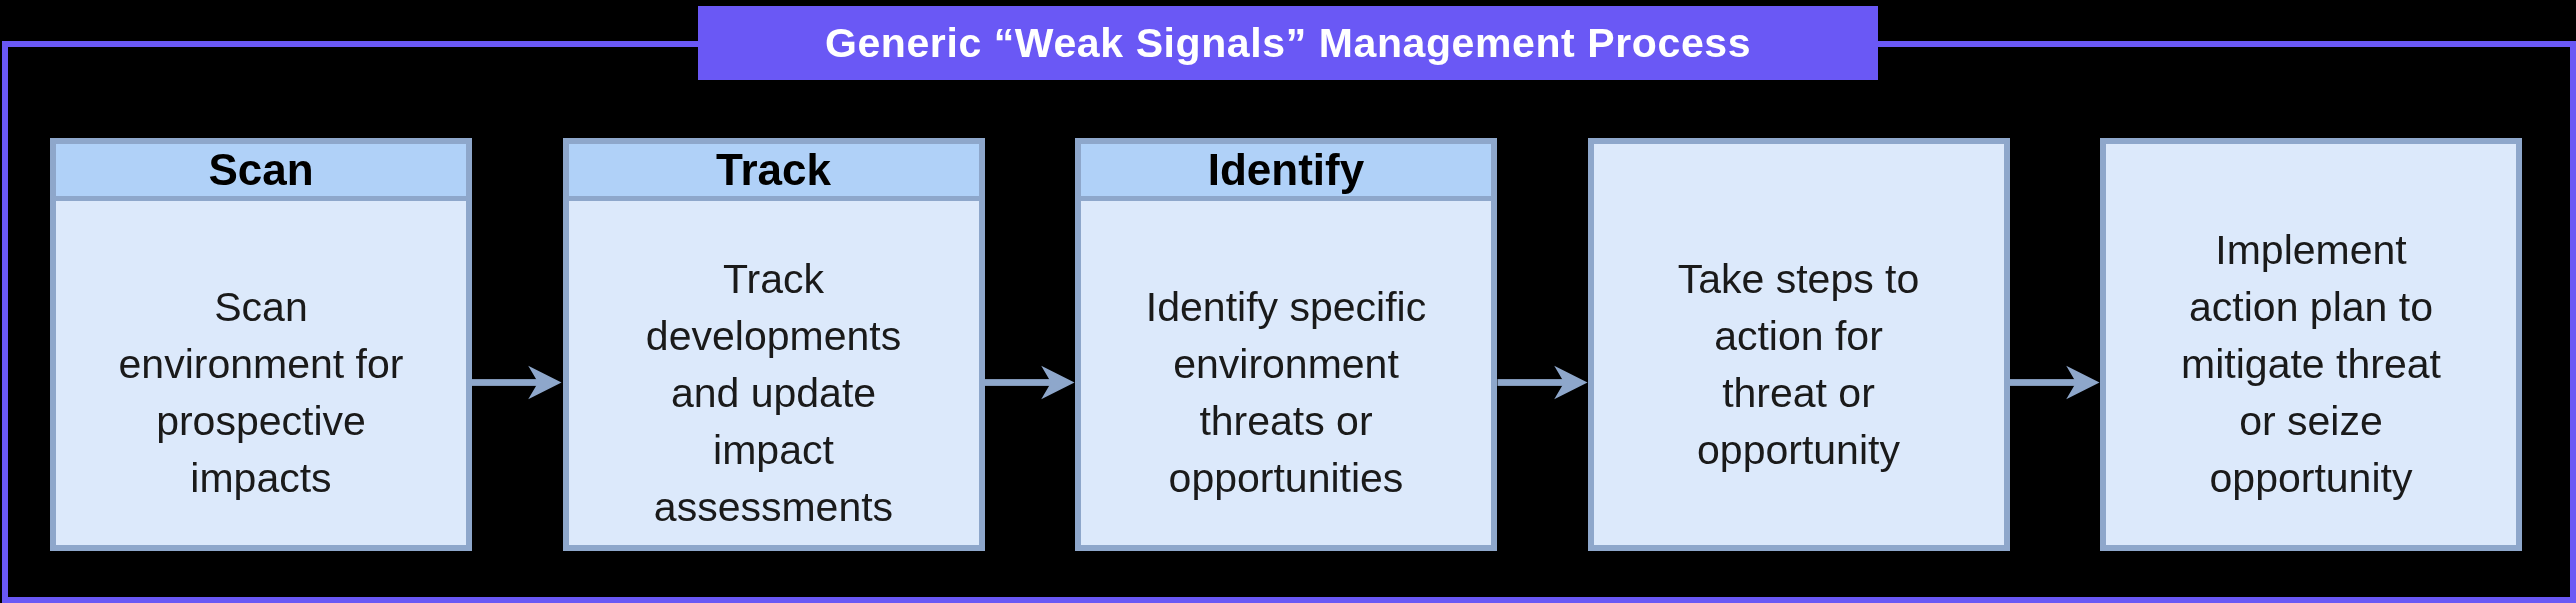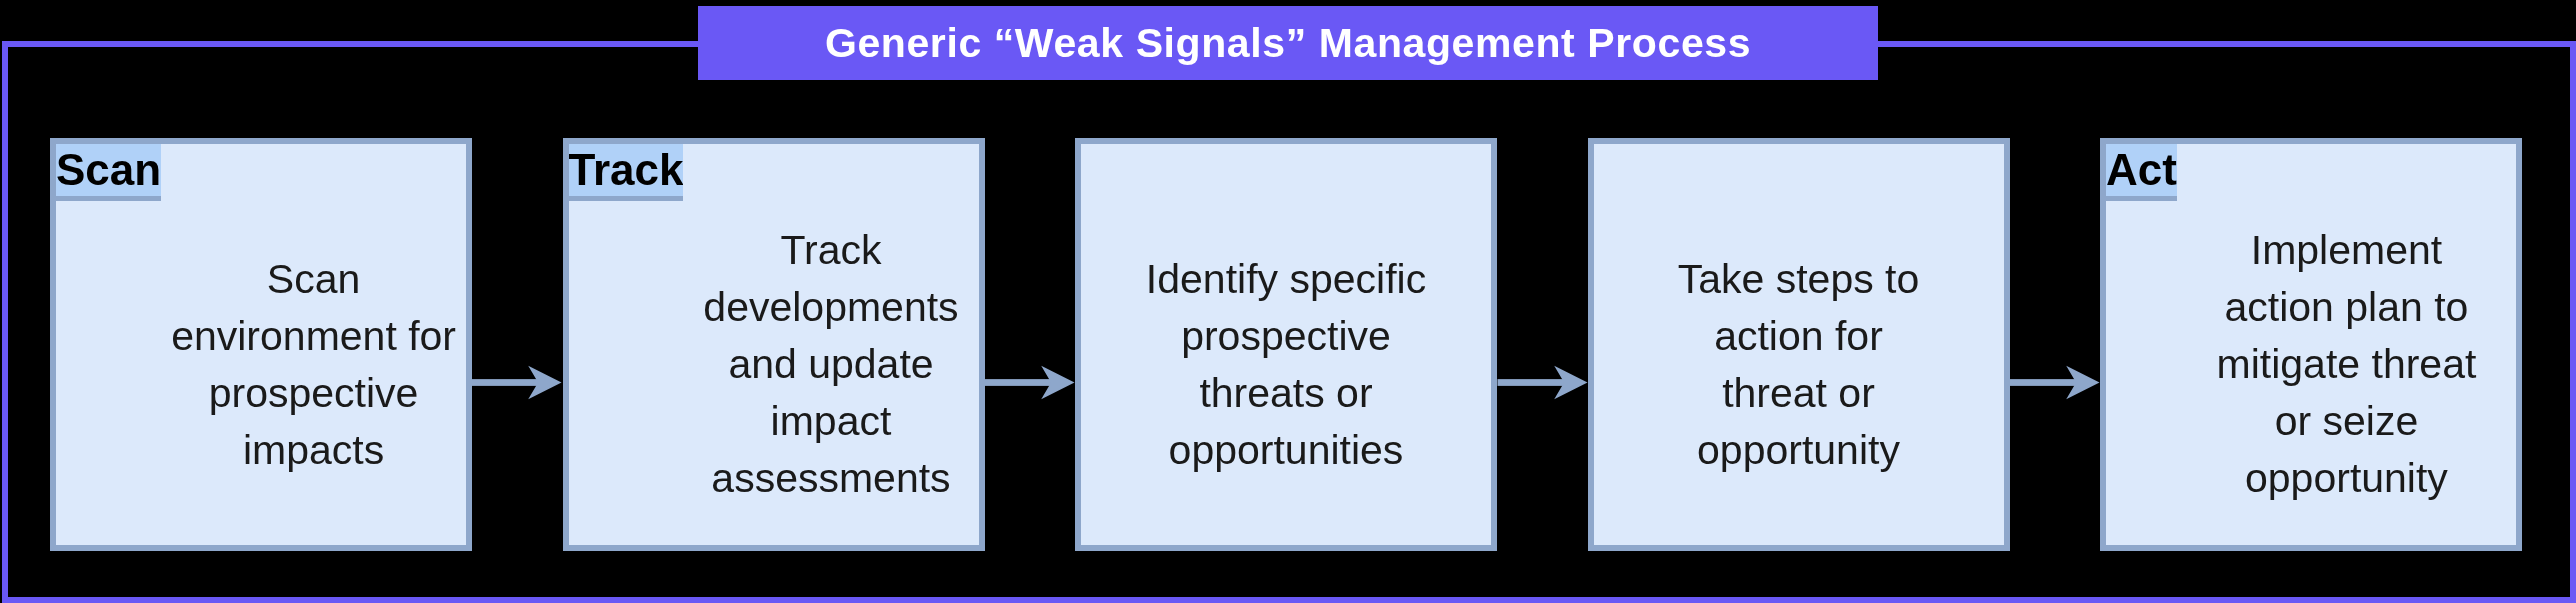--- a/index.html
+++ b/index.html
@@ -58,21 +58,21 @@
     display: flex;
     justify-content: space-between;
     z-index: 3;
   }
   .box {
     width: 422px;
     height: 413px;
     box-sizing: border-box;
     border: 6.2px solid #8EA7CB;
     display: flex;
-    flex-direction: row;
+    flex-direction: column;
     background: #DCE9FB;
   }
   .box-header {
     flex: none;
     height: 52px;
     background: #B0D1F8;
     border-bottom: 5px solid #8EA7CB;
     display: flex;
     align-items: center;
     justify-content: center;
@@ -145,41 +145,41 @@
       <div class="box-body">
         <span class="body-text">Track
 developments
 and update
 impact
 assessments</span>
       </div>
     </div>
 
     <div class="box">
+      <div class="box-header">
+        <span class="header-text">Identify</span>
+      </div>
       <div class="box-body">
         <span class="body-text">Identify specific
-prospective
+environment
 threats or
 opportunities</span>
       </div>
     </div>
 
     <div class="box">
       <div class="box-body">
         <span class="body-text">Take steps to
 action for
 threat or
 opportunity</span>
       </div>
     </div>
 
     <div class="box">
-      <div class="box-header">
-        <span class="header-text">Act</span>
-      </div>
       <div class="box-body">
         <span class="body-text">Implement
 action plan to
 mitigate threat
 or seize
 opportunity</span>
       </div>
     </div>
 
   </div>

